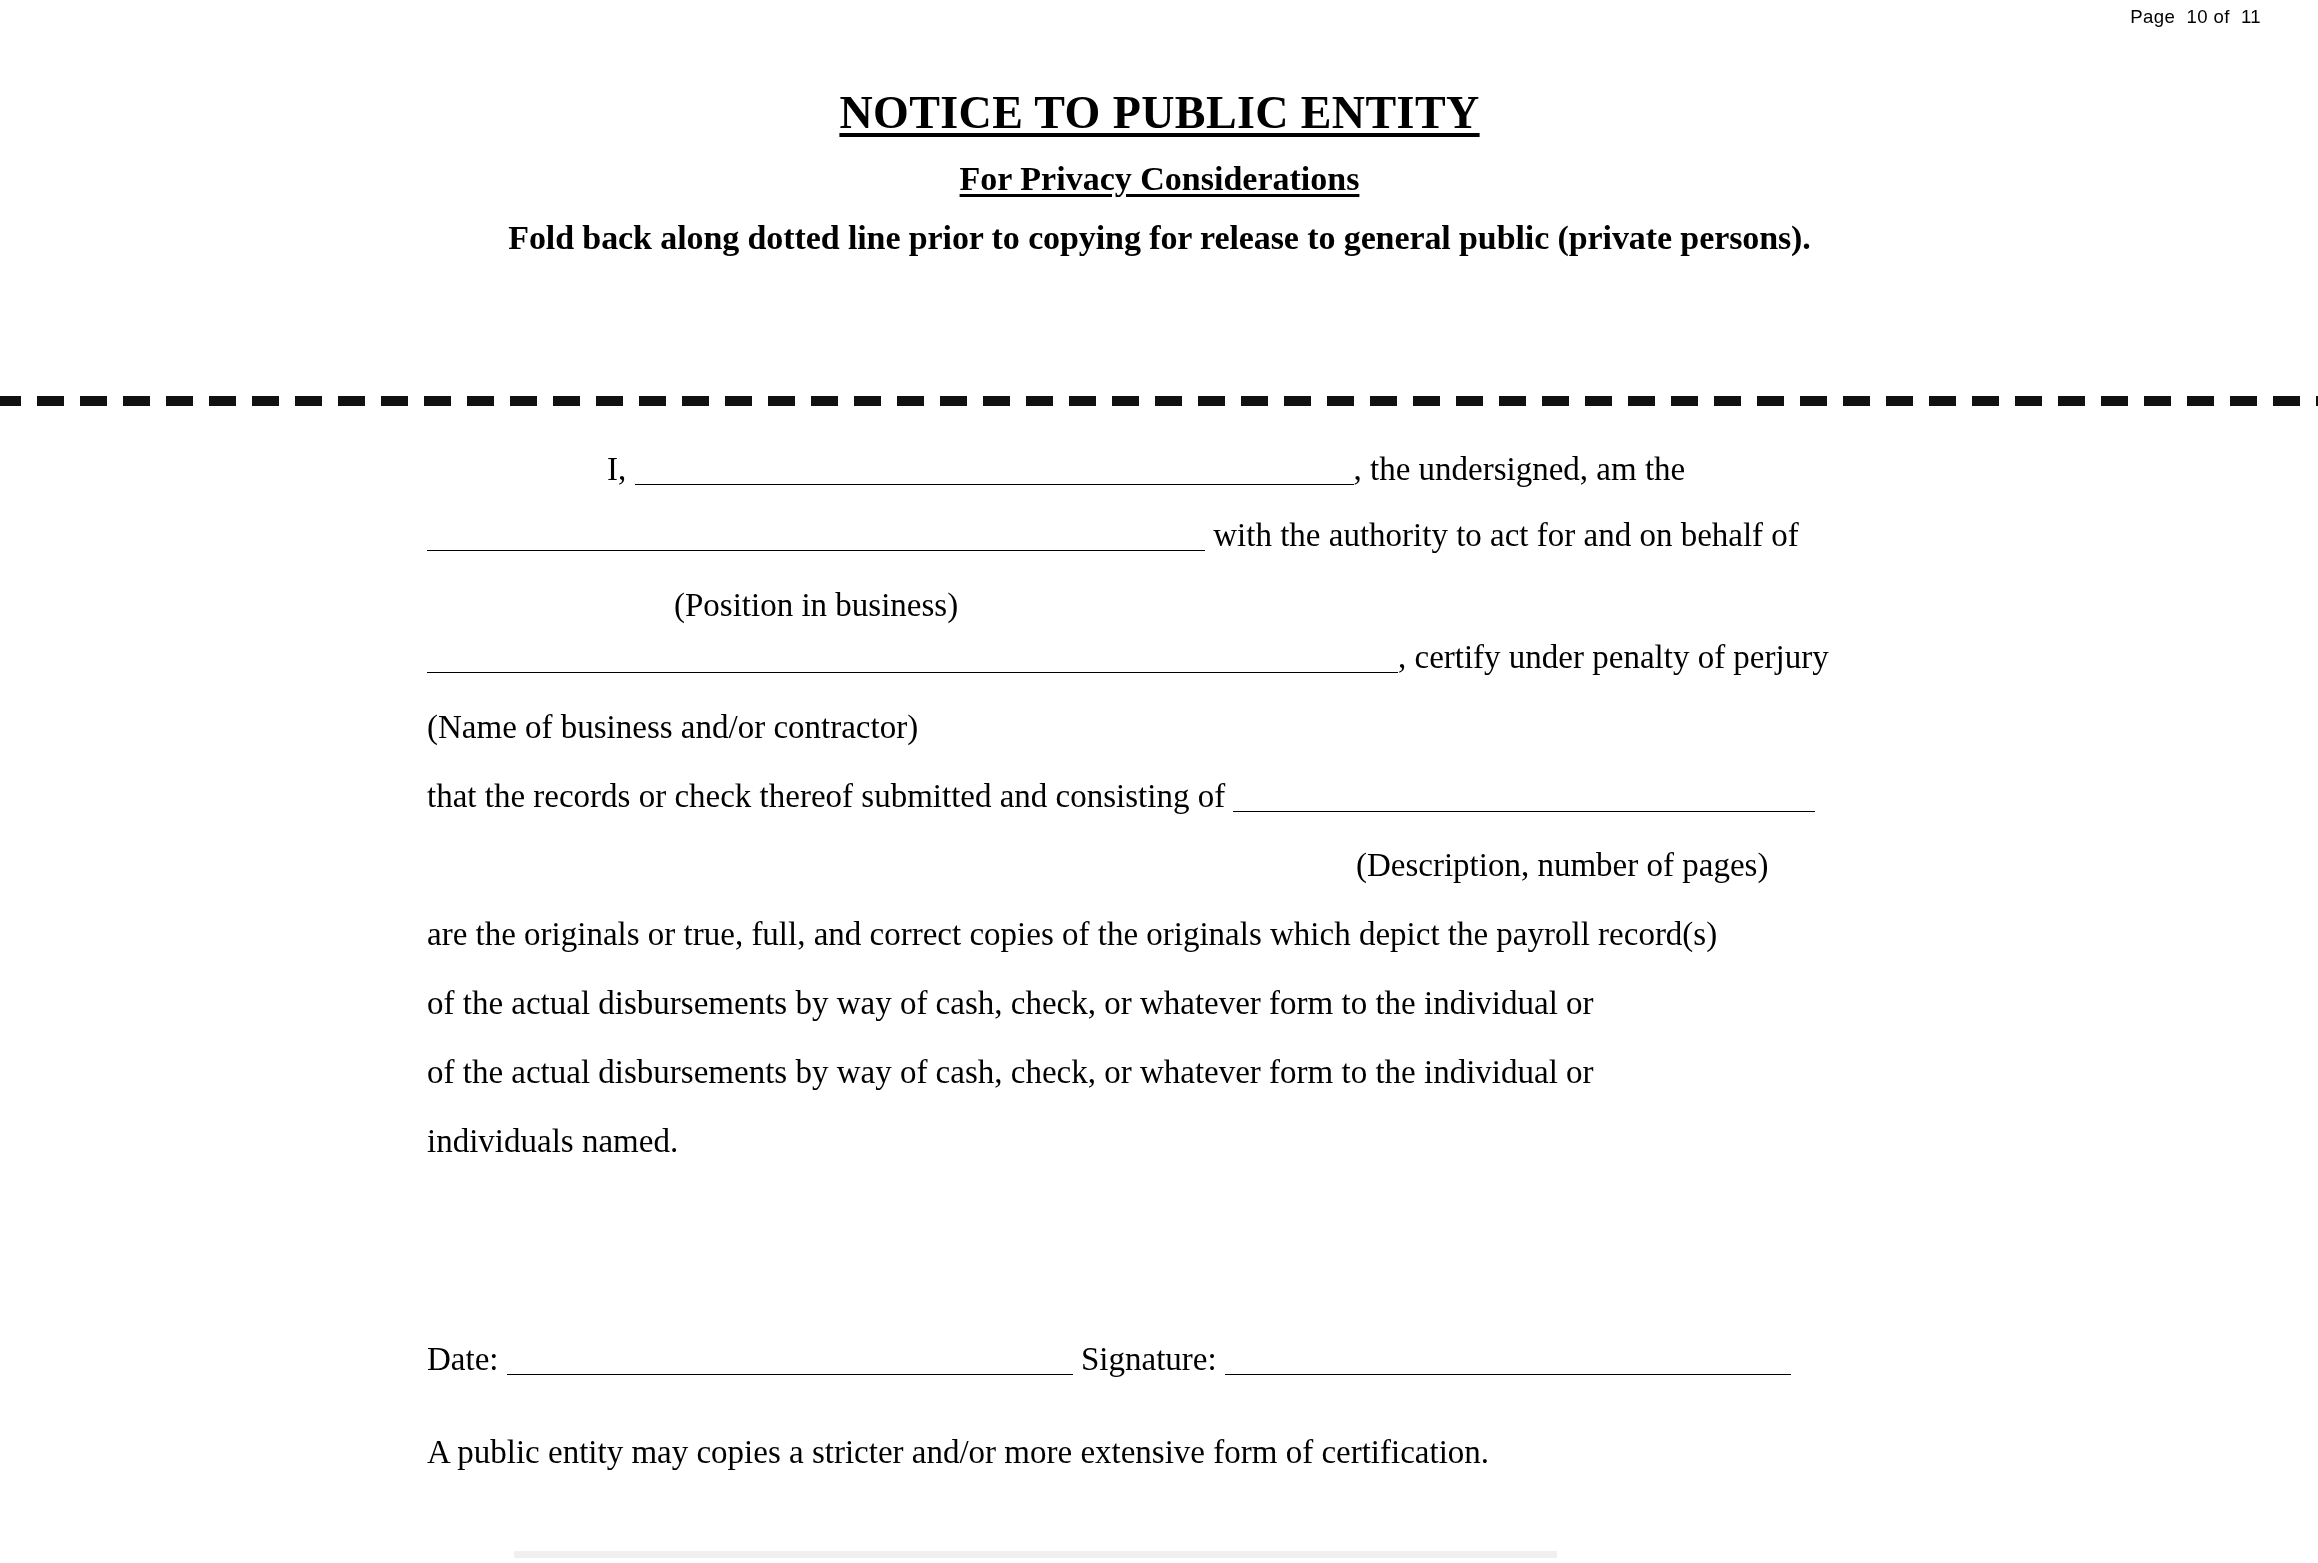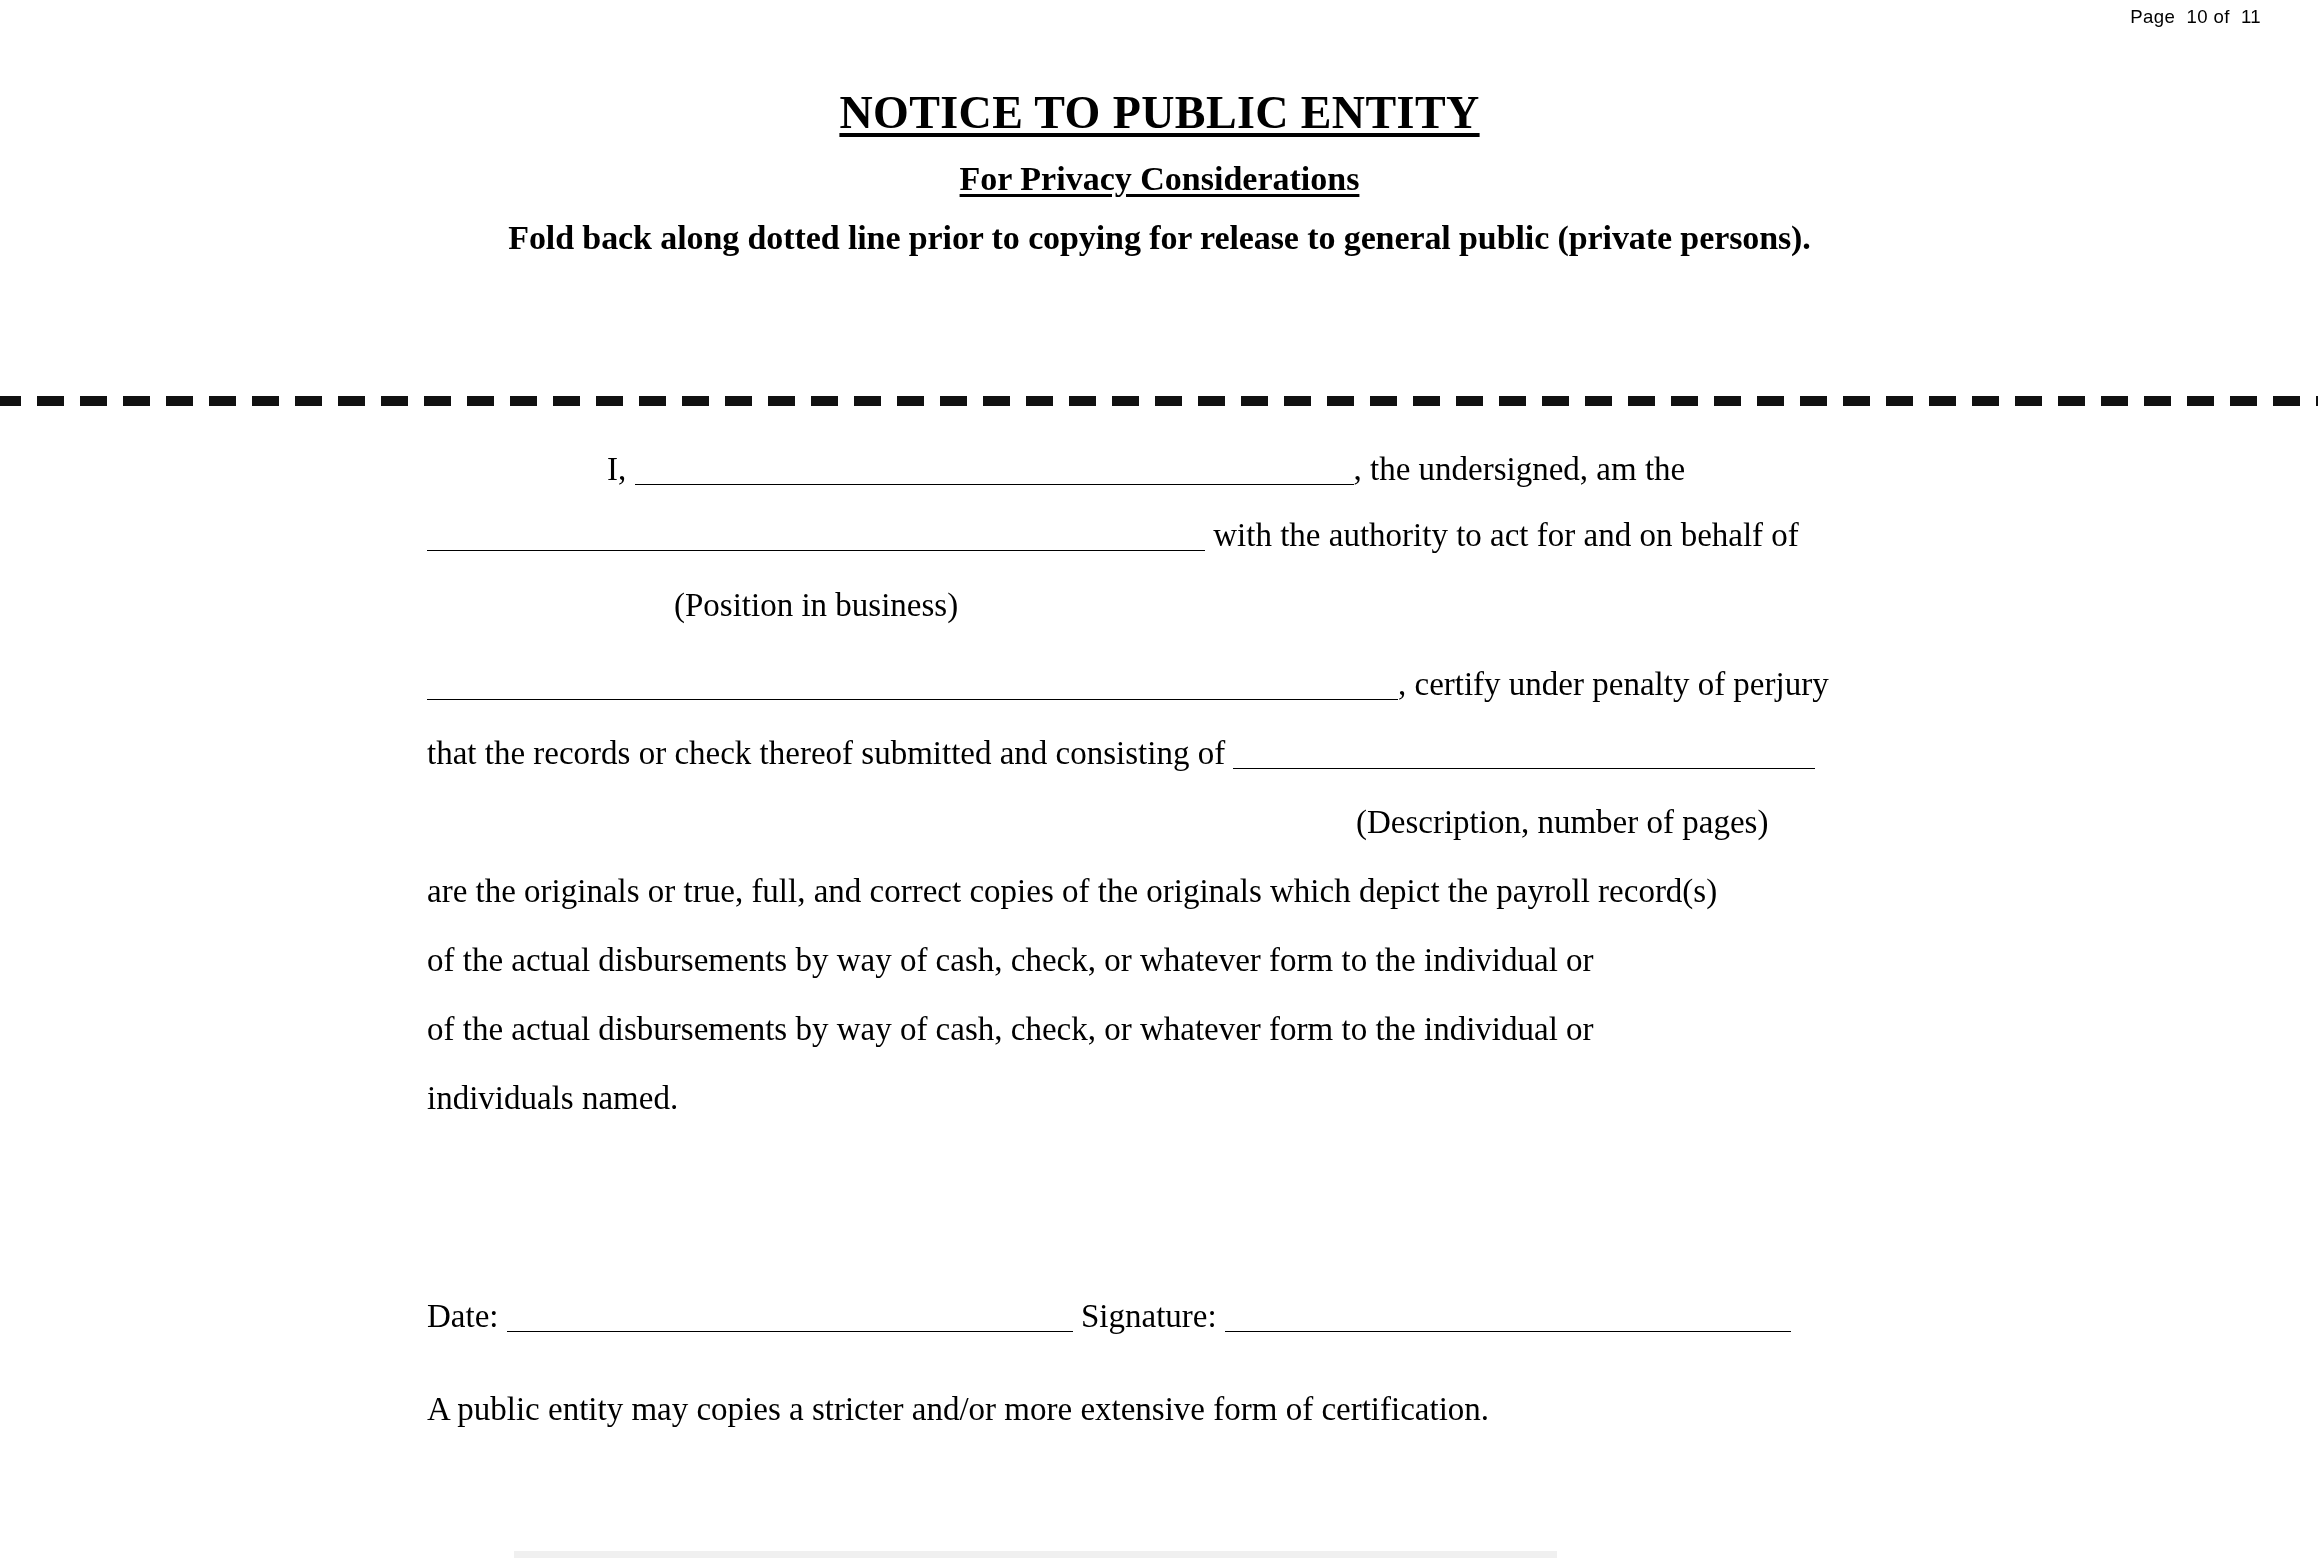--- a/index.html
+++ b/index.html
@@ -96,21 +96,21 @@
   .rule {
     display: inline-block;
     border-bottom: 1.9px solid #000;
     vertical-align: -4.5px;
   }
 
   .row-i       { margin-top: 0px;  padding-left: 607px; }
   .row-name    { margin-top: 37px; padding-left: 767px; }
   .row-pos     { margin-top: 33px; padding-left: 427px; }
   .row-poscap  { margin-top: 37px; padding-left: 674px; }
-  .row-bus     { margin-top: 46px; padding-left: 427px; }
+  .row-bus     { margin-top: 19px; padding-left: 427px; }
   .row-buscap  { margin-top: 37px; padding-left: 427px; }
   .row-records { margin-top: 36px; padding-left: 427px; }
   .row-desc    { margin-top: 36px; padding-left: 1356px; }
   .row-orig    { margin-top: 36px; padding-left: 427px; }
   .row-disb1   { margin-top: 36px; padding-left: 427px; }
   .row-disb2   { margin-top: 36px; padding-left: 427px; }
   .row-ind     { margin-top: 36px; padding-left: 427px; }
   .row-date    { margin-top: 185px; padding-left: 427px; }
   .row-note    { margin-top: 60px; padding-left: 427px; }
 
@@ -143,20 +143,21 @@
 
     <div class="ln row-i"><span>I, </span><span class="rule" style="width:719px;"></span><span>, the undersigned, am the</span></div>
 
 
     <div class="ln row-pos"><span class="rule" style="width:778px;"></span><span> with the authority to act for and on behalf of</span></div>
 
     <div class="ln row-poscap">(Position in business)</div>
 
     <div class="ln row-bus"><span class="rule" style="width:971px;"></span><span>, certify under penalty of perjury</span></div>
 
+    <div class="ln row-buscap">(Name of business and/or contractor)</div>
 
     <div class="ln row-records"><span>that the records or check thereof submitted and consisting of </span><span class="rule" style="width:582px;"></span></div>
 
     <div class="ln row-desc">(Description, number of pages)</div>
 
     <div class="ln row-orig">are the originals or true, full, and correct copies of the originals which depict the payroll record(s)</div>
 
     <div class="ln row-disb1">of the actual disbursements by way of cash, check, or whatever form to the individual or</div>
 
     <div class="ln row-disb2">of the actual disbursements by way of cash, check, or whatever form to the individual or</div>

